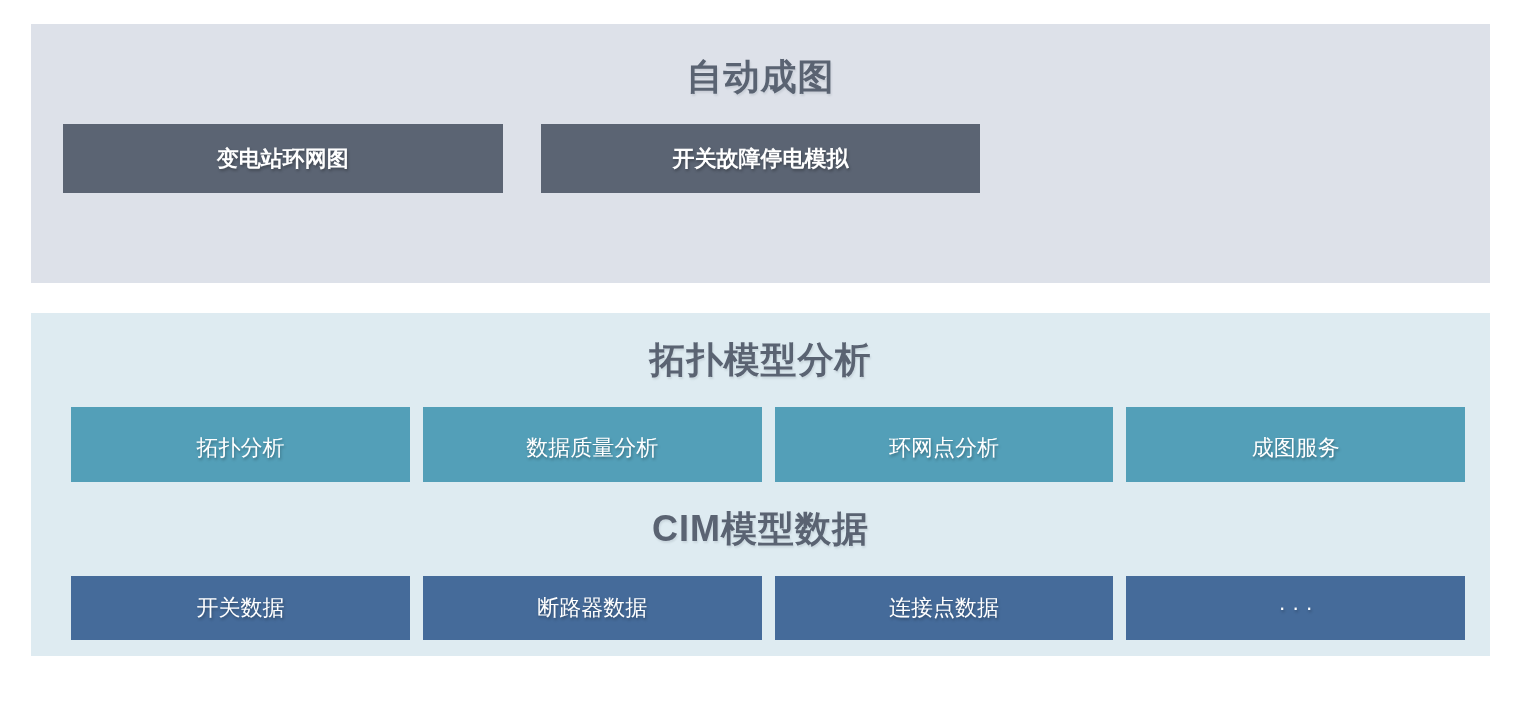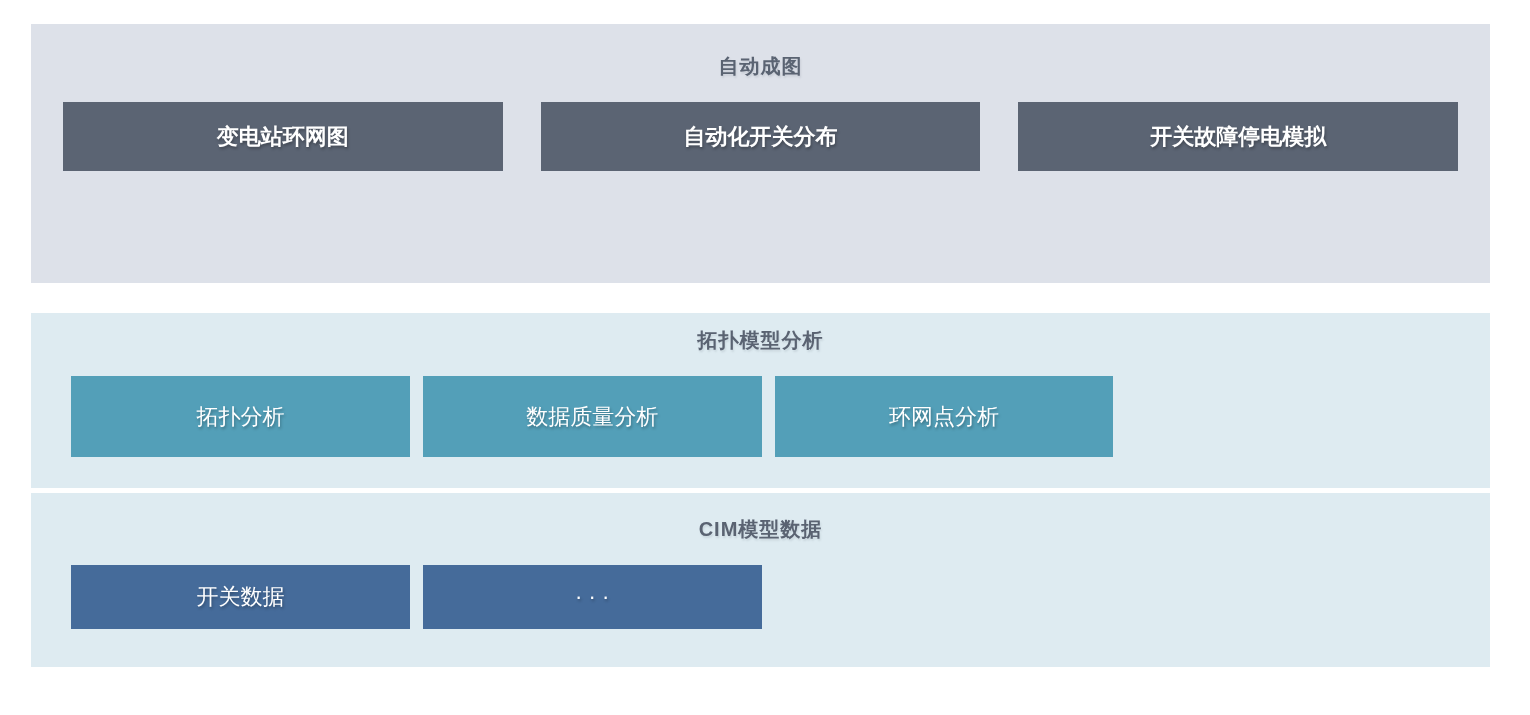--- a/index.html
+++ b/index.html
@@ -25,35 +25,35 @@
     top: 24px;
     height: 259px;
     background: #dde1e9;
   }
   .panel-topology {
     top: 313px;
     height: 175px;
     background: #deebf1;
   }
   .panel-cim {
-    top: 493px;
+    top: 482px;
     height: 174px;
     background: #deebf1;
   }
   .panel-title {
     margin: 0;
     text-align: center;
-    font-size: 20px;
+    font-size: 36px;
     font-weight: bold;
     color: #5a6372;
     letter-spacing: 1px;
     text-shadow: 1px 2px 2px rgba(90,99,114,0.15);
   }
   .panel-auto .panel-title { padding-top: 29px; }
-  .panel-topology .panel-title { padding-top: 14px; }
+  .panel-topology .panel-title { padding-top: 23px; }
   .panel-cim .panel-title { padding-top: 23px; }
 
   .btn-grid {
     display: grid;
     box-sizing: border-box;
   }
   .grid-3 {
     margin: 22px 32px 0 32px;
     grid-template-columns: repeat(3, 1fr);
     column-gap: 78px;
@@ -92,35 +92,37 @@
 </style>
 </head>
 <body>
 
 <div class="page">
 
   <section class="panel panel-auto">
     <h2 class="panel-title">自动成图</h2>
     <div class="btn-grid grid-3">
       <div class="block block-dark">变电站环网图</div>
-      <div class="block block-dark">自动化开关分布</div>
       <div class="block block-dark">开关故障停电模拟</div>
     </div>
   </section>
 
   <section class="panel panel-topology">
     <h2 class="panel-title">拓扑模型分析</h2>
     <div class="btn-grid grid-4">
       <div class="block block-teal">拓扑分析</div>
       <div class="block block-teal">数据质量分析</div>
       <div class="block block-teal">环网点分析</div>
+      <div class="block block-teal">成图服务</div>
     </div>
   </section>
 
   <section class="panel panel-cim">
     <h2 class="panel-title">CIM模型数据</h2>
     <div class="btn-grid grid-4">
       <div class="block block-blue">开关数据</div>
+      <div class="block block-blue">断路器数据</div>
+      <div class="block block-blue">连接点数据</div>
       <div class="block block-blue">· · ·</div>
     </div>
   </section>
 
 </div>
 
 </body></html>

